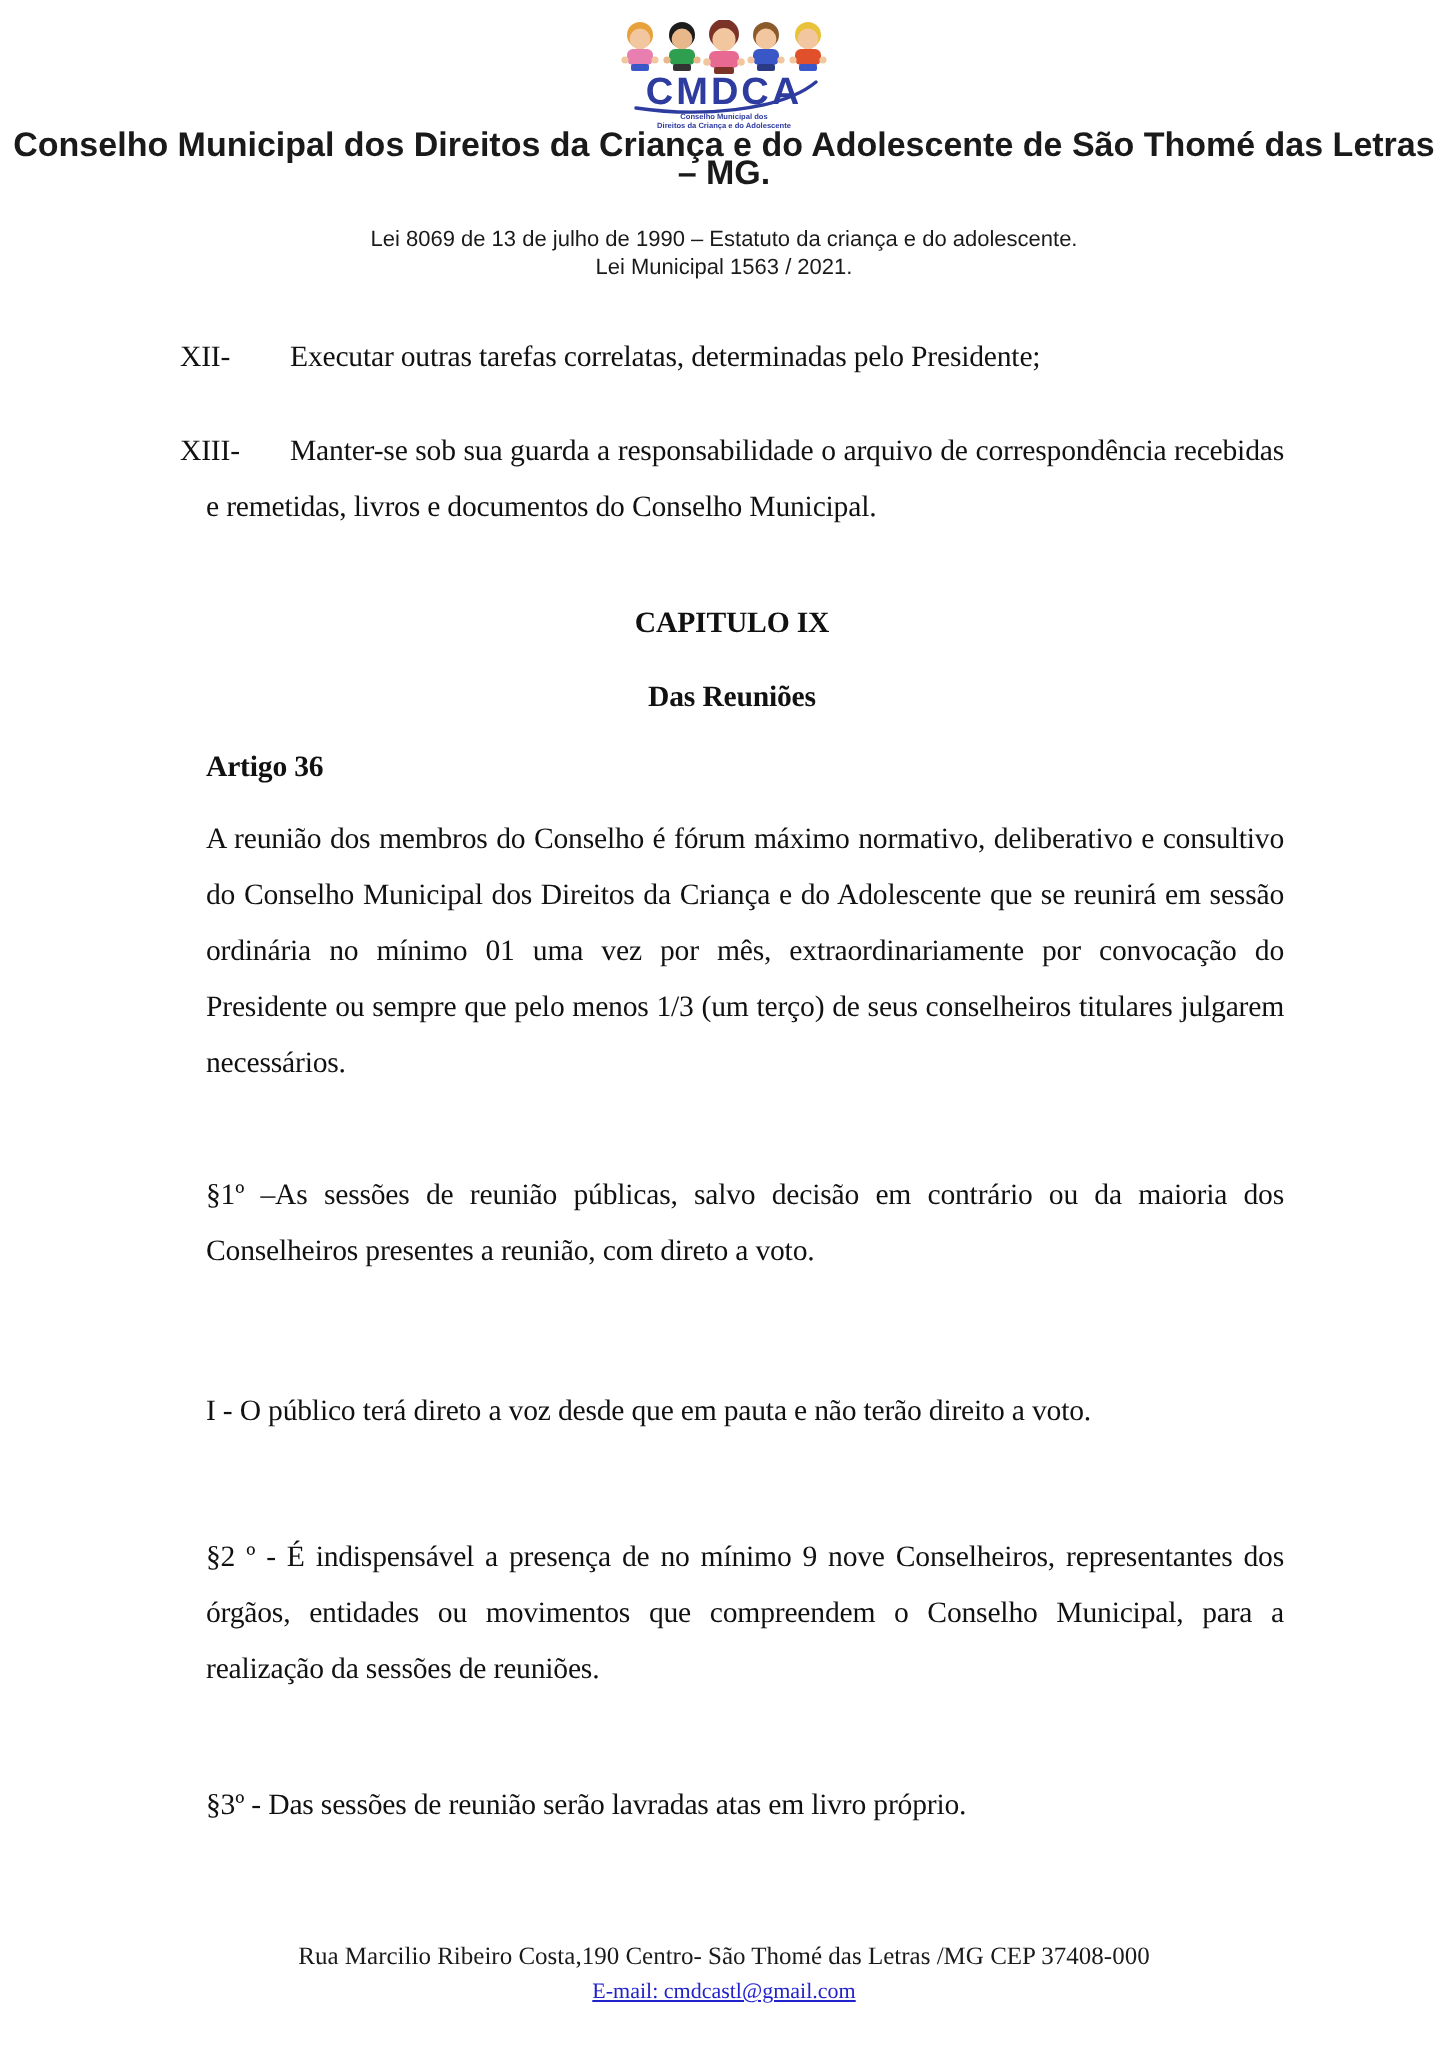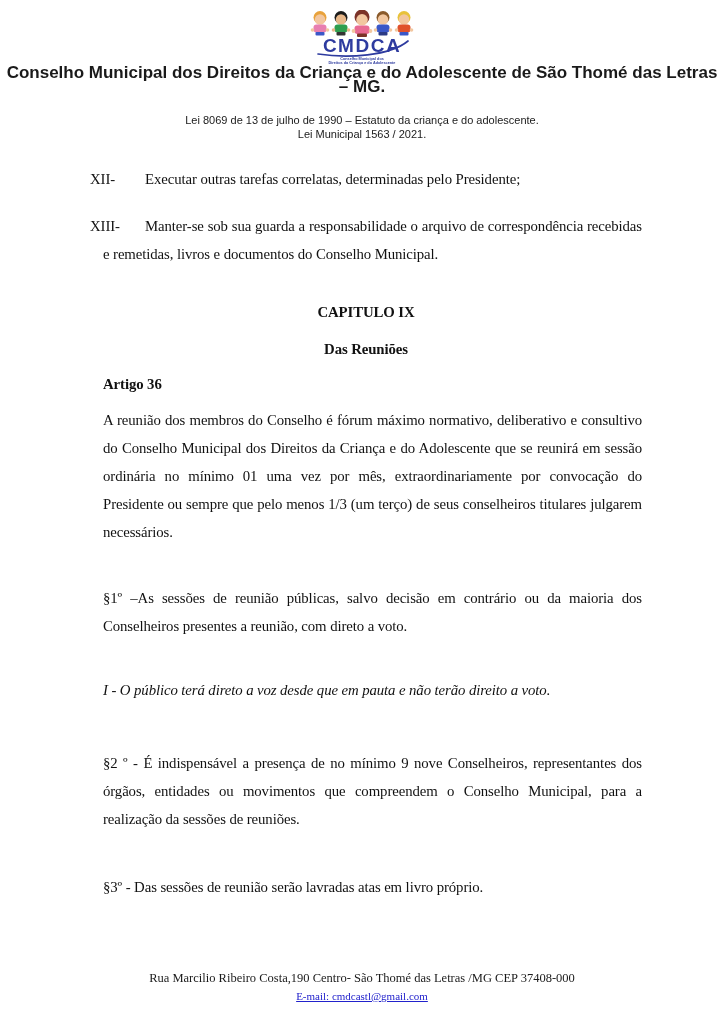--- a/index.html
+++ b/index.html
@@ -36,21 +36,21 @@
   .list-num { display: inline-block; width: 55px; text-indent: 0; }
   .chapter-title, .chapter-subtitle { text-align: center; font-weight: bold; }
   .article-heading { font-weight: bold; margin-left: 13px; }
   .m-xii      { margin-top: 24px; }
   .m-xiii     { margin-top: 19px; }
   .m-chapter  { margin-top: 30px; }
   .m-subtitle { margin-top: 9px; }
   .m-artigo   { margin-top: 7px; }
   .m-para1    { margin-top: 8px; }
   .m-s1       { margin-top: 38px; }
-  .m-i        { margin-top: 36px; font-style: italic; }
+  .m-i        { margin-top: 52px; }
   .m-s2       { margin-top: 45px; }
   .m-s3       { margin-top: 40px; }
   
   .footer {
     position: absolute;
     left: 0; right: 0; bottom: 20px;
     text-align: center;
     font-family: Liberation Serif, serif;
     margin-top: 43px;
   }

